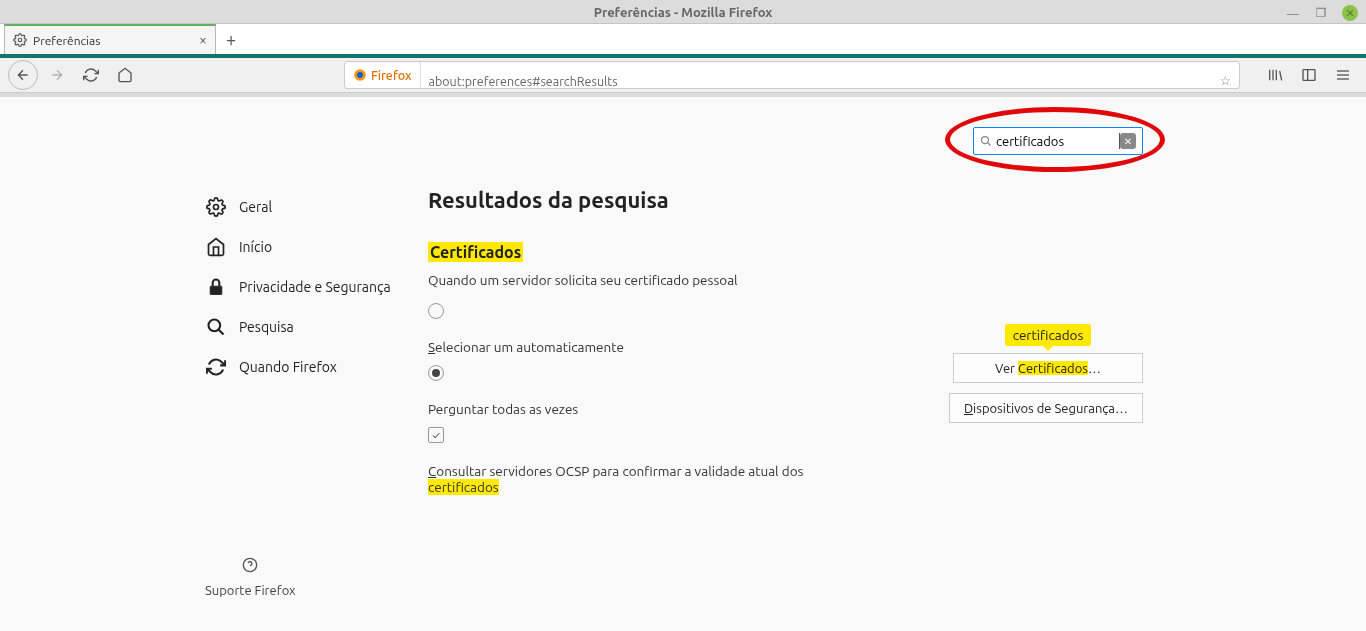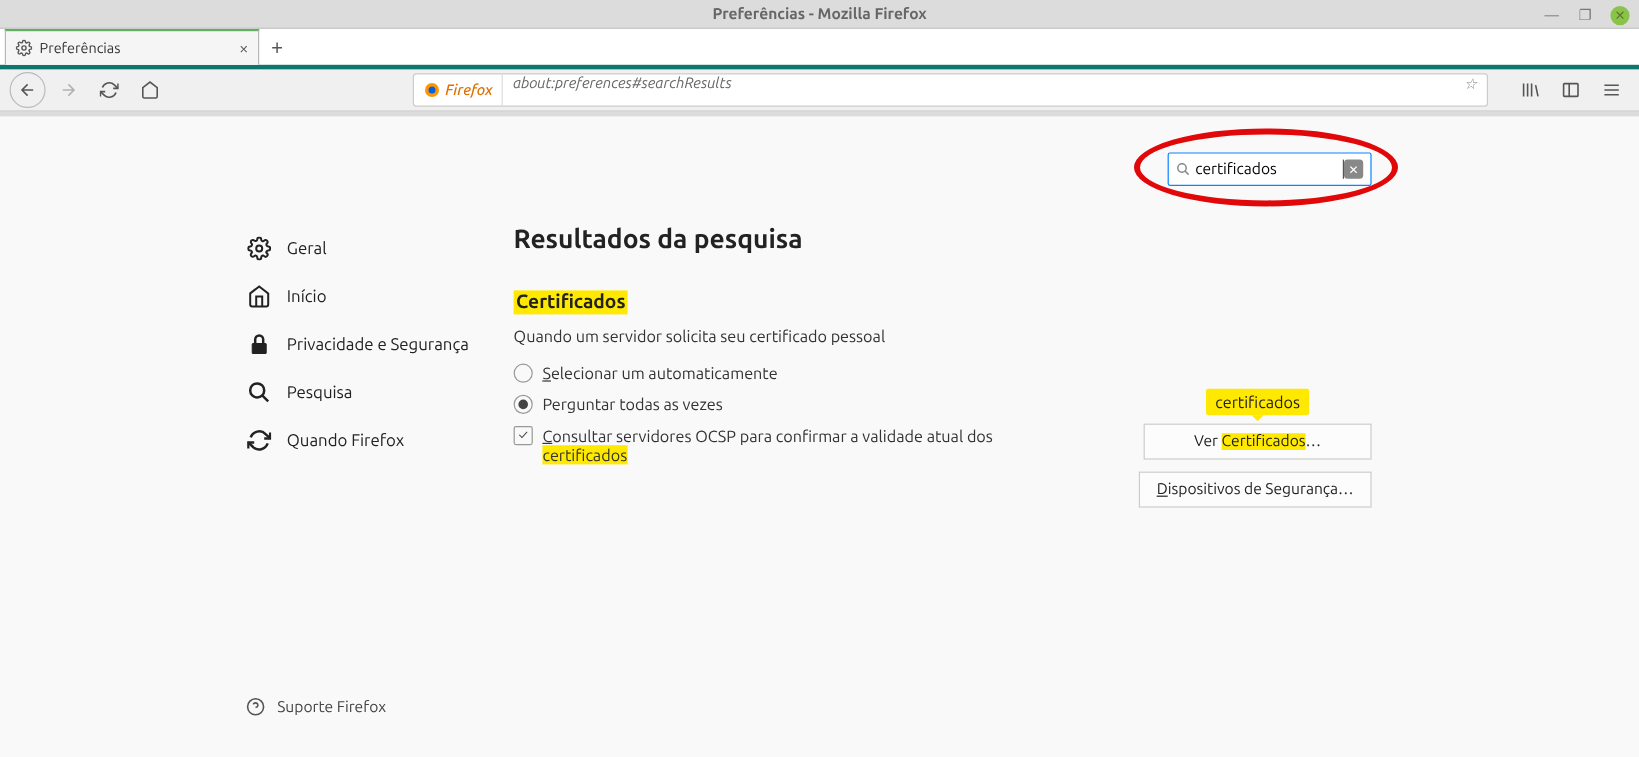--- a/index.html
+++ b/index.html
@@ -21,48 +21,48 @@
   .tab .gear { margin-right:6px; }
   .tab-label { flex:1; }
   .tab-close { font-size:14px; color:#555; cursor:pointer; }
   .newtab { width:30px; height:30px; display:flex; align-items:center; justify-content:center; color:#555; font-size:18px; cursor:pointer; }
 
   
   .nav { height: 35px; background: #f0f0f0; border-bottom:1px solid #ccc; display:flex; align-items:center; padding:0 8px; gap:4px; }
   .nav-btn { width:30px; height:28px; border:1px solid transparent; border-radius:4px; display:flex; align-items:center; justify-content:center; color:#555; cursor:pointer; }
   .nav-back { border:1px solid #bbb; border-radius:50%; width:30px; height:30px; }
   .nav-fwd { opacity:0.4; }
-  .urlbar { flex:1; height:28px; background:#fff; border:1px solid #ccc; border-radius:3px; display:flex; align-items:flex-start; margin:0 8px 0 200px; font-size:12.5px;font-style:italic; }
+  .urlbar { flex:1; height:28px; background:#fff; border:1px solid #ccc; border-radius:3px; display:flex; align-items:flex-end; margin:0 8px 0 200px; font-size:12.5px; }
   .urlbar .ff-badge { padding:0 8px; display:flex; align-items:center; gap:4px; color:#e07000; font-weight:500; border-right:1px solid #ddd; height:100%; }
   .urlbar .url { flex:1; padding:0 8px; color:#666; }
   .urlbar .star { padding:0 8px; color:#888; cursor:pointer; }
   .nav-right { display:flex; align-items:center; gap:4px; margin-left:8px; }
 
   
   .content { position:absolute; top:97px; left:0; right:0; bottom:0; background:#f9f9f9; display:flex; }
   .content-inner { width: 980px; margin: 0 auto; display:flex; }
 
   
   .sidebar { width: 215px; padding: 90px 0 0 0; position:relative; height:100%; }
   .side-item { display:flex; align-items:center; gap:12px; padding:10px 12px; font-size:14px; color:#222; cursor:pointer; }
   .side-item .sicon { width:22px; display:flex; justify-content:center; }
-  .side-support { position:absolute; bottom:26px; left:0; display:flex; align-items:center; gap:10px; padding:8px 12px; font-size:13px; color:#444; cursor:pointer; }
+  .side-support { position:absolute; bottom:26px; left:0; display:flex; align-items:center; gap:10px; padding:8px 12px; font-size:13px; color:#444; cursor:pointer;flex-direction:column; }
 
   
   .main { flex:1; padding: 30px 0 0 20px; position:relative; }
   .search-wrap { position:absolute; top:30px; right:30px; }
   .search-box { width:170px; height:28px; border:1px solid #0a84ff; border-radius:2px; display:flex; align-items:center; padding:0 6px; background:#fff; font-size:13px; position:relative; z-index:2; }
   .search-box .sicon { color:#888; margin-right:4px; font-size:13px; }
   .search-box .sval { flex:1; border-right:1px solid #555; padding-right:0; line-height:16px; }
   .search-box .sclear { width:16px; height:16px; background:#888; color:#fff; border-radius:3px; font-size:10px; display:flex; align-items:center; justify-content:center; cursor:pointer; }
 
   .main h1 { font-size:22px; font-weight:700; color:#222; margin-top:60px; margin-bottom:30px; }
   .sec-title { font-size:16px; font-weight:700; color:#222; margin-bottom:10px; display:inline-block; }
   .desc { font-size:13.5px; color:#333; margin-bottom:10px; }
-  .option-row { display:flex; align-items:flex-start; gap:8px; padding:5px 0; font-size:13.5px; color:#333; }
+  .option-row { display:flex; align-items:flex-start; gap:20px; padding:5px 0; font-size:13.5px; color:#333;flex-direction:column; }
   .radio { width:16px; height:16px; border:1px solid #999; border-radius:50%; display:flex; align-items:center; justify-content:center; flex-shrink:0; }
   .radio.checked::after { content:""; width:8px; height:8px; background:#444; border-radius:50%; }
   .check { width:16px; height:16px; border:1px solid #999; border-radius:2px; display:flex; align-items:center; justify-content:center; flex-shrink:0; font-size:11px; color:#444; }
   .hl { background:#ffe900; }
   .hl-block { font-weight:700; padding:1px 2px; }
 
   .btn-col { position:absolute; right:30px; top:256px; display:flex; flex-direction:column; gap:10px; align-items:flex-end; }
   .tooltip { background:#ffe900; padding:3px 8px; font-size:13.5px; color:#222; position:absolute; top:-30px; border-radius:2px; }
   .tooltip::after { content:""; position:absolute; bottom:-5px; left:50%; transform:translateX(-50%); border-left:5px solid transparent; border-right:5px solid transparent; border-top:5px solid #ffe900; }
   .btn { min-width:190px; height:30px; background:#fcfcfc; border:1px solid #ccc; font-size:13px; color:#222; padding:0 14px; display:flex; align-items:center; justify-content:center; cursor:pointer; position:relative; }

